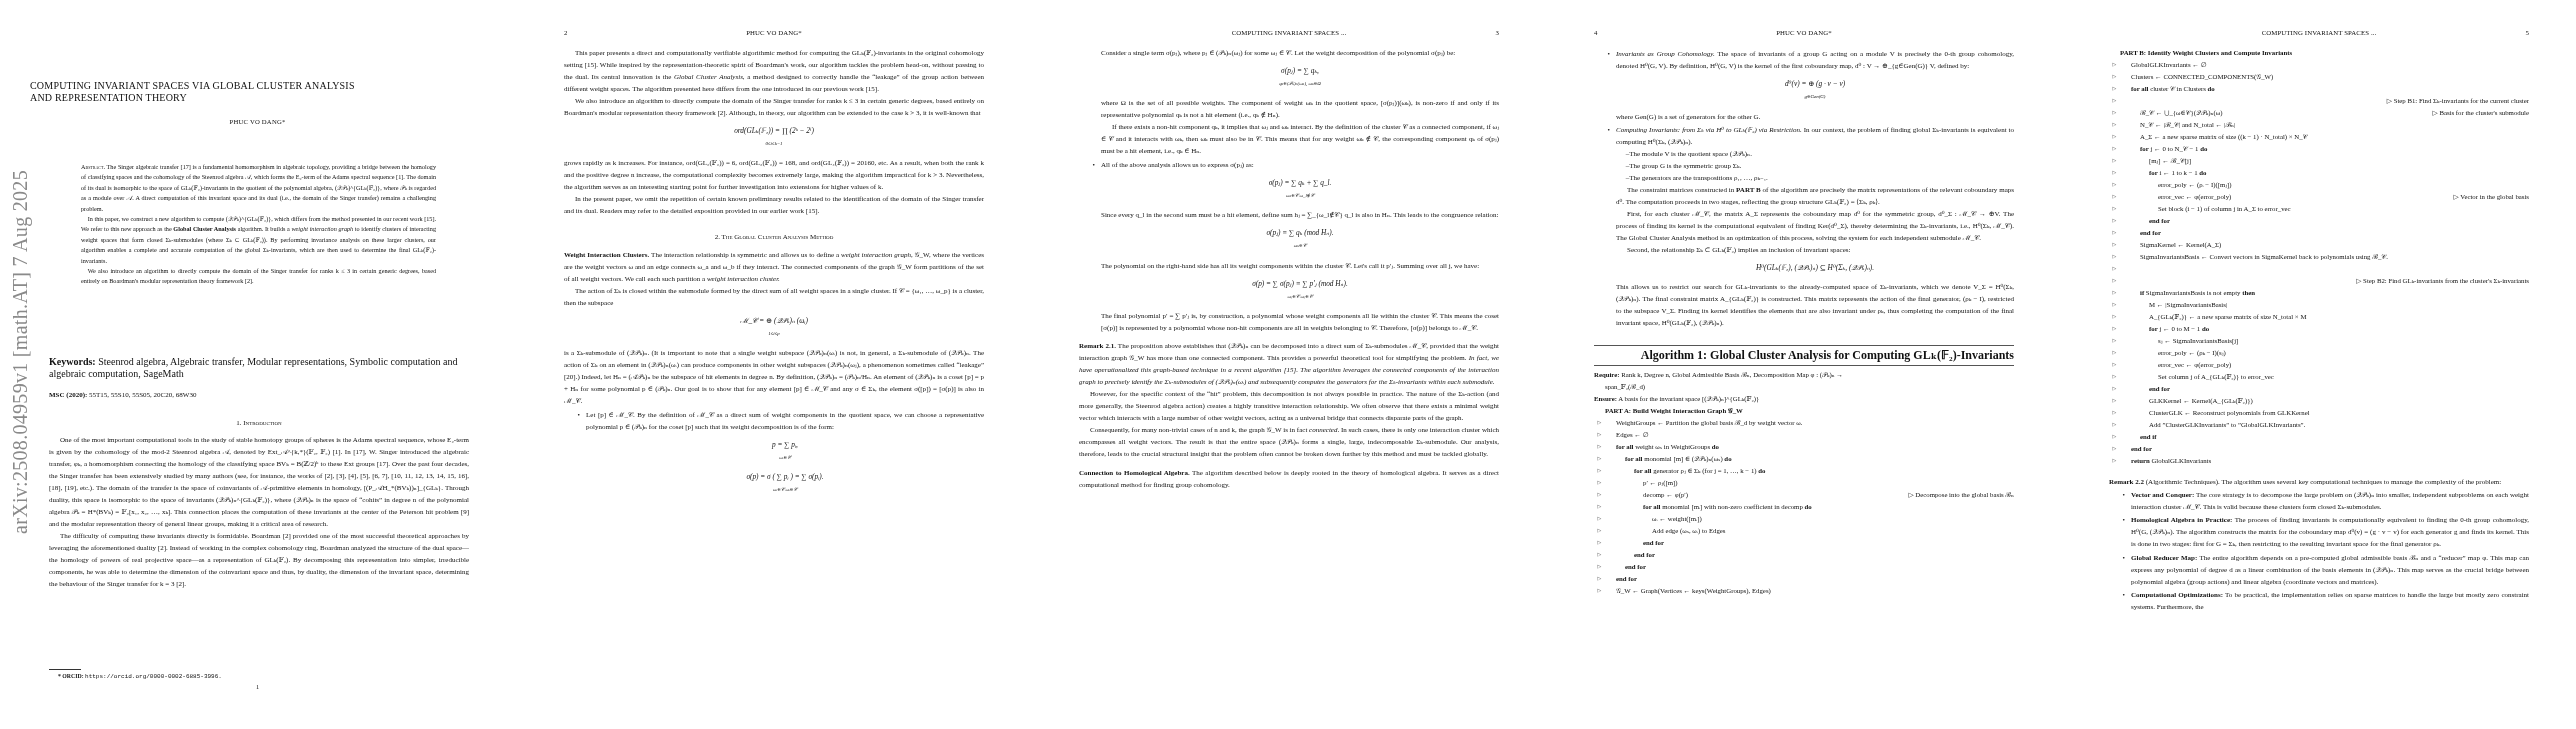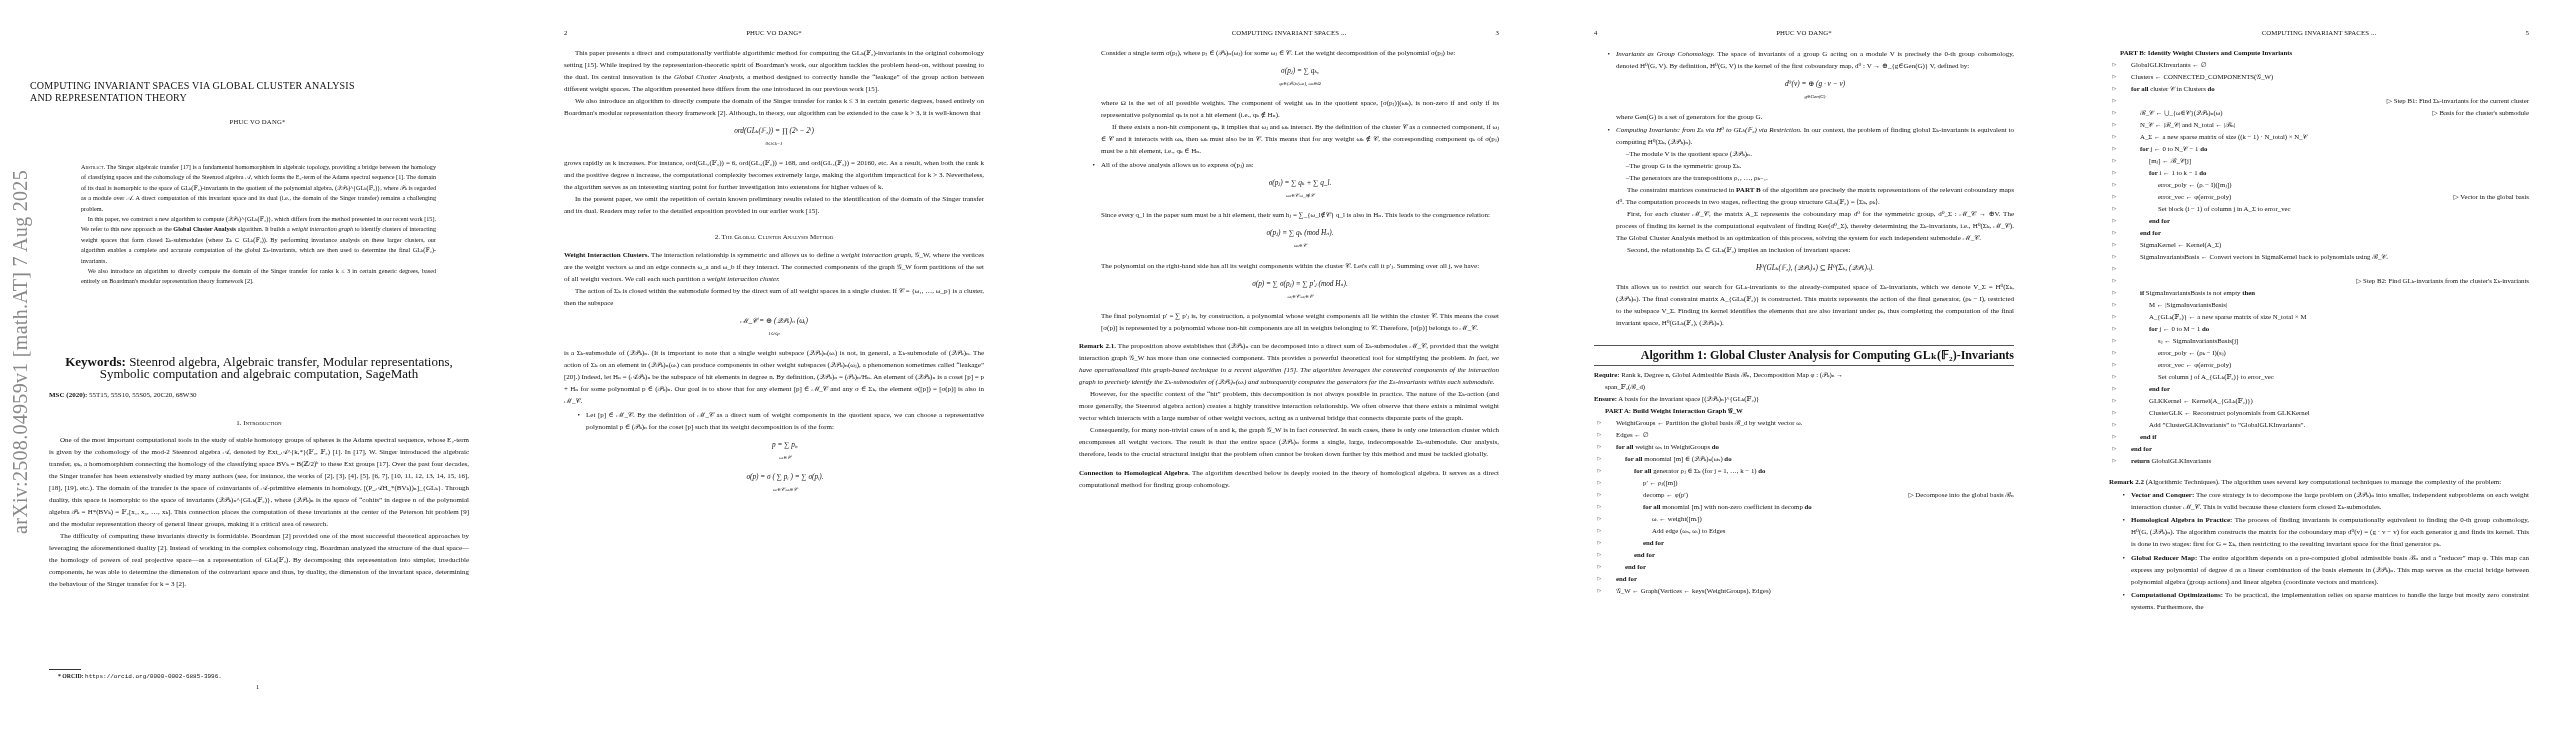--- a/index.html
+++ b/index.html
@@ -32,21 +32,21 @@
   .eq { text-align: center; margin: 6px 0 7.3px; font-style: italic; font-size: 7.3px; }
   .eq .sub { display: block; font-size: 4.9px; margin-top: 1.2px; }
   .title {
     position: absolute; top: 80px; left: 30px; right: 30px; text-align: left;
     font-size: 10px; line-height: 12px; letter-spacing: 0.2px;
   }
   .author { position: absolute; top: 118px; left: 0; right: 0; text-align: center; font-size: 6.7px; letter-spacing: 0.2px; }
   .abstract { position: absolute; top: 162px; left: 81px; right: 79px; font-size: 6.2px; line-height: 10.4px; text-align: justify; }
   .abstract p { text-indent: 6.7px; }
   .abstract p.first { text-indent: 0; }
-  .keywords { position: absolute; top: 356px; left: 49px; right: 46px; font-size: 13px; line-height: 12px; text-align: center; }
+  .keywords { position: absolute; top: 356px; left: 49px; right: 46px; font-size: 10px; line-height: 12px; }
   .msc { position: absolute; top: 389px; left: 49px; right: 46px; font-size: 7px; line-height: 12px; }
   .section-title { text-align: center; font-size: 7px; margin: 2.4px 0 4.9px; }
   .intro { position: absolute; top: 415px; left: 49px; right: 46px; font-size: 7px; line-height: 12px; text-align: justify; }
   .intro p { text-indent: 11px; }
   .footnote-rule { position: absolute; top: 669px; left: 49px; width: 32px; height: 0.6px; background: #333; }
   .footnote { position: absolute; top: 673px; left: 58px; font-size: 5.8px; }
   .folio { position: absolute; top: 683px; left: 0; right: 0; text-align: center; font-size: 6.4px; }
   ul.bl { list-style: none; margin-left: 22px; }
   ul.bl > li { position: relative; margin: 1.2px 0; }
   ul.bl > li::before { content: "\2022"; position: absolute; left: -8.5px; top: 0; }
@@ -132,21 +132,21 @@
       <div style="margin-left:22px;">
         <p class="noind">Consider a single term σ(pⱼ), where pⱼ ∈ (𝒫ₖ)ₙ(ωⱼ) for some ωⱼ ∈ 𝒞. Let the weight decomposition of the polynomial σ(pⱼ) be:</p>
         <div class="eq"><span>σ(pⱼ) = ∑ qₖ,</span><span class="sub">qₖ∈(𝒫ₖ)ₙ(ωₖ), ωₖ∈Ω</span></div>
         <p class="noind">where Ω is the set of all possible weights. The component of weight ωₖ in the quotient space, [σ(pⱼ)](ωₖ), is non-zero if and only if its representative polynomial qₖ is not a hit element (i.e., qₖ ∉ Hₙ).</p>
         <p>If there exists a non-hit component qₖ, it implies that ωⱼ and ωₖ interact. By the definition of the cluster 𝒞 as a connected component, if ωⱼ ∈ 𝒞 and it interacts with ωₖ, then ωₖ must also be in 𝒞. This means that for any weight ωₖ ∉ 𝒞, the corresponding component qₖ of σ(pⱼ) must be a hit element, i.e., qₖ ∈ Hₙ.</p>
       </div>
       <ul class="bl">
         <li>
           <span>All of the above analysis allows us to express σ(pⱼ) as:</span>
           <div class="eq"><span>σ(pⱼ) = ∑ qₖ + ∑ q_l.</span><span class="sub">ωₖ∈𝒞      ω_l∉𝒞</span></div>
-          <p class="noind">Since every q_l in the paper sum must be a hit element, their sum hⱼ = ∑_{ω_l∉𝒞} q_l is also in Hₙ. This leads to the congruence relation:</p>
+          <p class="noind">Since every q_l in the second sum must be a hit element, define sum hⱼ = ∑_{ω_l∉𝒞} q_l is also in Hₙ. This leads to the congruence relation:</p>
           <div class="eq"><span>σ(pⱼ) ≡ ∑ qₖ   (mod Hₙ).</span><span class="sub">ωₖ∈𝒞</span></div>
           <p class="noind">The polynomial on the right-hand side has all its weight components within the cluster 𝒞. Let's call it p′ⱼ. Summing over all j, we have:</p>
           <div class="eq"><span>σ(p) = ∑ σ(pⱼ) ≡ ∑ p′ⱼ   (mod Hₙ).</span><span class="sub">ωⱼ∈𝒞        ωⱼ∈𝒞</span></div>
           <p class="noind">The final polynomial p′ = ∑ p′ⱼ is, by construction, a polynomial whose weight components all lie within the cluster 𝒞. This means the coset [σ(p)] is represented by a polynomial whose non-hit components are all in weights belonging to 𝒞. Therefore, [σ(p)] belongs to ℳ_𝒞.</p>
         </li>
       </ul>
       <p class="noind" style="margin-top:6px;"><span class="bold">Remark 2.1.</span><span> The proposition above establishes that (𝒬𝒫ₖ)ₙ can be decomposed into a direct sum of Σₖ-submodules ℳ_𝒞, provided that the weight interaction graph 𝒢_W has more than one connected component. This provides a powerful theoretical tool for simplifying the problem. </span><span class="ital">In fact, we have operationalized this graph-based technique in a recent algorithm [15]. The algorithm leverages the connected components of the interaction graph to precisely identify the Σₖ-submodules of (𝒬𝒫ₖ)ₙ(ωᵢ) and subsequently computes the generators for the Σₖ-invariants within each submodule.</span></p>
       <p>However, for the specific context of the “hit” problem, this decomposition is not always possible in practice. The nature of the Σₖ-action (and more generally, the Steenrod algebra action) creates a highly transitive interaction relationship. We often observe that there exists a minimal weight vector which interacts with a large number of other weight vectors, acting as a universal bridge that connects disparate parts of the graph.</p>
       <p><span>Consequently, for many non-trivial cases of n and k, the graph 𝒢_W is in fact </span><span class="ital">connected</span><span>. In such cases, there is only one interaction cluster which encompasses all weight vectors. The result is that the entire space (𝒬𝒫ₖ)ₙ forms a single, large, indecomposable Σₖ-submodule. Our analysis, therefore, leads to the crucial structural insight that the problem often cannot be broken down further by this method and must be tackled globally.</span></p>
       <p class="noind" style="margin-top:7.3px;"><span class="bold">Connection to Homological Algebra.</span><span> The algorithm described below is deeply rooted in the theory of homological algebra. It serves as a direct computational method for finding group cohomology.</span></p>
@@ -156,21 +156,21 @@
   <div class="page">
     <div class="running-head">
       <span class="pn left">4</span>
       <span class="ht">PHUC VO DANG*</span>
     </div>
     <div class="body">
       <ul class="bl">
         <li>
           <span class="ital">Invariants as Group Cohomology.</span><span> The space of invariants of a group G acting on a module V is precisely the 0-th group cohomology, denoted H⁰(G, V). By definition, H⁰(G, V) is the kernel of the first coboundary map, d⁰ : V → ⊕_{g∈Gen(G)} V, defined by:</span>
           <div class="eq"><span>d⁰(v) = ⊕ (g · v − v)</span><span class="sub">g∈Gen(G)</span></div>
-          <span>where Gen(G) is a set of generators for the group G.</span>
+          <span>where Gen(G) is a set of generators for the other G.</span>
         </li>
         <li>
           <span class="ital">Computing Invariants: from Σₖ via H⁰ to GLₖ(𝔽₂) via Restriction.</span><span> In our context, the problem of finding global Σₖ-invariants is equivalent to computing H⁰(Σₖ, (𝒬𝒫ₖ)ₙ).</span>
           <ul class="dash">
             <li>The module V is the quotient space (𝒬𝒫ₖ)ₙ.</li>
             <li>The group G is the symmetric group Σₖ.</li>
             <li>The generators are the transpositions ρ₁, …, ρₖ₋₁.</li>
           </ul>
           <p><span>The constraint matrices constructed in </span><span class="bold">PART B</span><span> of the algorithm are precisely the matrix representations of the relevant coboundary maps d⁰. The computation proceeds in two stages, reflecting the group structure GLₖ(𝔽₂) = ⟨Σₖ, ρₖ⟩.</span></p>
           <p>First, for each cluster ℳ_𝒞, the matrix A_Σ represents the coboundary map d⁰ for the symmetric group, d⁰_Σ : ℳ_𝒞 → ⊕V. The process of finding its kernel is the computational equivalent of finding Ker(d⁰_Σ), thereby determining the Σₖ-invariants, i.e., H⁰(Σₖ, ℳ_𝒞). The Global Cluster Analysis method is an optimization of this process, solving the system for each independent submodule ℳ_𝒞.</p>

